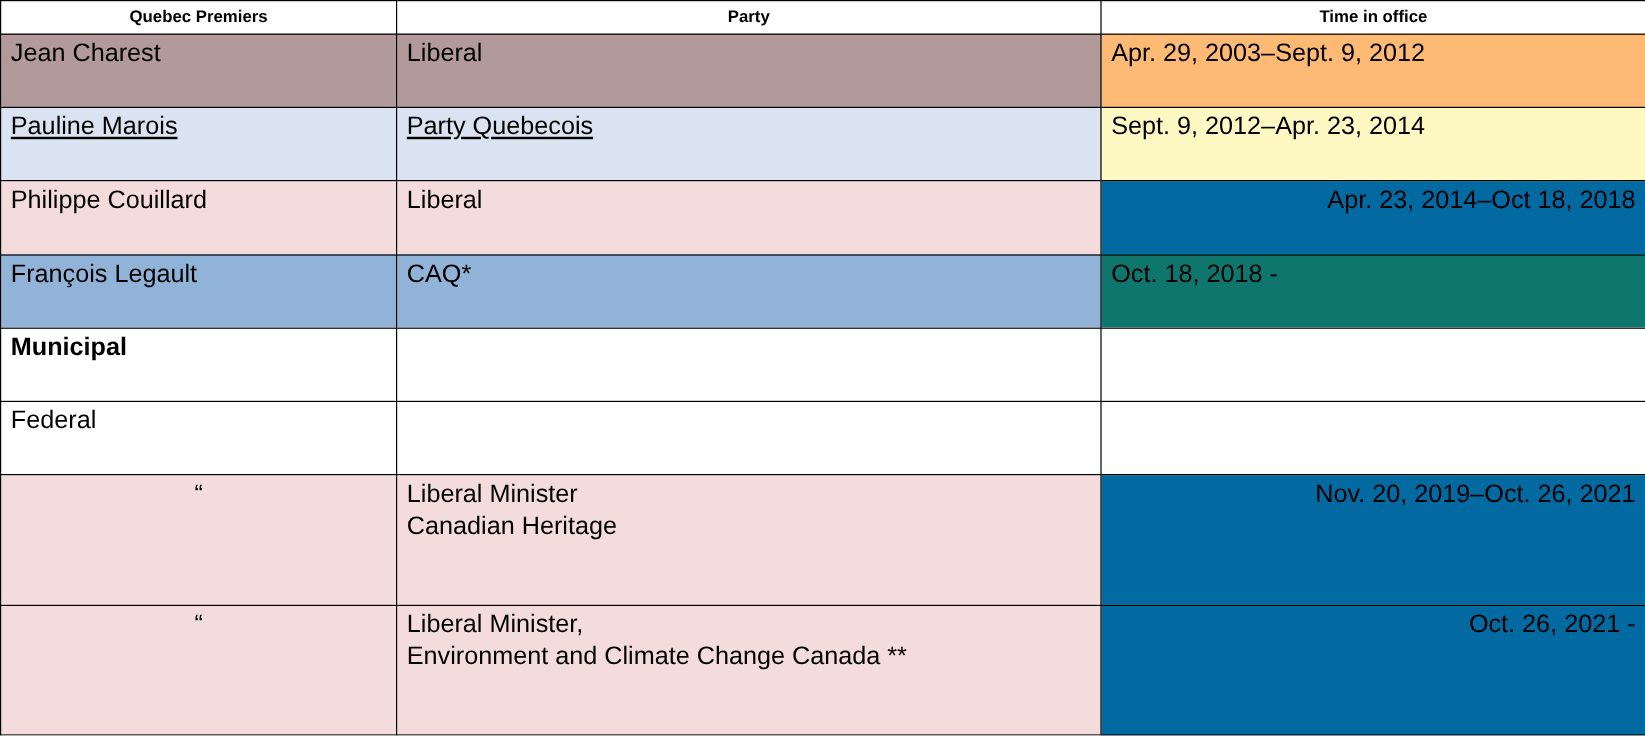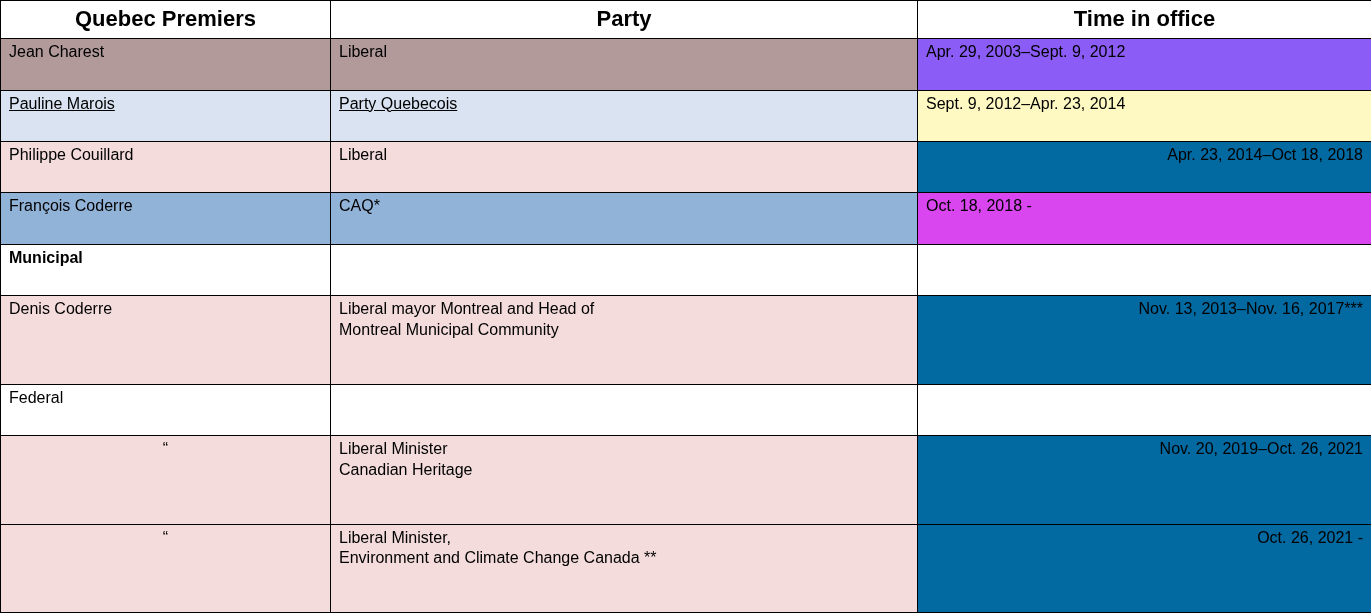--- a/index.html
+++ b/index.html
@@ -20,56 +20,56 @@
     height: 613px;
   }
   table.premiers-table col.c-name  { width: 330px; }
   table.premiers-table col.c-party { width: 587px; }
   table.premiers-table col.c-time  { width: 454px; }
 
   table.premiers-table th,
   table.premiers-table td {
     border: 1px solid #000000;
     padding: 3px 8px 4px 8px;
-    font-size: 16px;
+    font-size: 21px;
     line-height: 1.28;
     vertical-align: top;
     color: #000000;
     background-clip: padding-box;
   }
   table.premiers-table thead th {
     text-align: center;
     font-weight: bold;
-    font-size: 22px;
+    font-size: 14px;
     background: #ffffff;
     padding-top: 4px;
     padding-bottom: 5px;
   }
   td.cell-name {
     text-align: left;
   }
   td.cell-name.ditto {
     text-align: center;
   }
   td.bold {
     font-weight: bold;
     margin-top: 40px;
   }
   
   .theme-mauve .cell-name, .theme-mauve .cell-party { background: #b29a9b; }
-  .theme-mauve .cell-time { background: #8b5cf6; }
+  .theme-mauve .cell-time { background: #fdba74; }
 
   .theme-blue-light .cell-name, .theme-blue-light .cell-party { background: #d9e3f1; text-decoration: underline; }
   .theme-blue-light .cell-time { background: #fef9c3; }
 
   .theme-pink .cell-name, .theme-pink .cell-party { background: #f5dcdc; }
   .theme-pink .cell-time { background: #0369a1; text-align: right; }
 
   .theme-blue .cell-name, .theme-blue .cell-party { background: #92b3d8; }
-  .theme-blue .cell-time { background: #d946ef; }
+  .theme-blue .cell-time { background: #0f766e; }
 
   .theme-white .cell-name, .theme-white .cell-party, .theme-white .cell-time { background: #ffffff; }
 
   .multiline { white-space: pre-line; }
 </style>
 </head>
 <body>
 
 <table class="premiers-table">
   <colgroup>
@@ -94,34 +94,28 @@
         <td class="cell-name">Pauline Marois</td>
         <td class="cell-party multiline">Party Quebecois</td>
         <td class="cell-time multiline">Sept. 9, 2012–Apr. 23, 2014</td>
       </tr>
       <tr class="theme-pink">
         <td class="cell-name">Philippe Couillard</td>
         <td class="cell-party multiline">Liberal</td>
         <td class="cell-time multiline">Apr. 23, 2014–Oct 18, 2018</td>
       </tr>
       <tr class="theme-blue">
-        <td class="cell-name">François Coderre</td>
+        <td class="cell-name">François Legault</td>
         <td class="cell-party multiline">CAQ*</td>
         <td class="cell-time multiline">Oct. 18, 2018 -</td>
       </tr>
       <tr class="theme-white">
         <td class="cell-name bold">Municipal</td>
         <td class="cell-party multiline"></td>
         <td class="cell-time multiline"></td>
-      </tr>
-      <tr class="theme-pink">
-        <td class="cell-name">Denis Coderre</td>
-        <td class="cell-party multiline">Liberal mayor Montreal and Head of
-Montreal Municipal Community</td>
-        <td class="cell-time multiline">Nov. 13, 2013–Nov. 16, 2017***</td>
       </tr>
       <tr class="theme-white">
         <td class="cell-name">Federal</td>
         <td class="cell-party multiline"></td>
         <td class="cell-time multiline"></td>
       </tr>
       <tr class="theme-pink">
         <td class="cell-name ditto">“</td>
         <td class="cell-party multiline">Liberal Minister
 Canadian Heritage</td>

